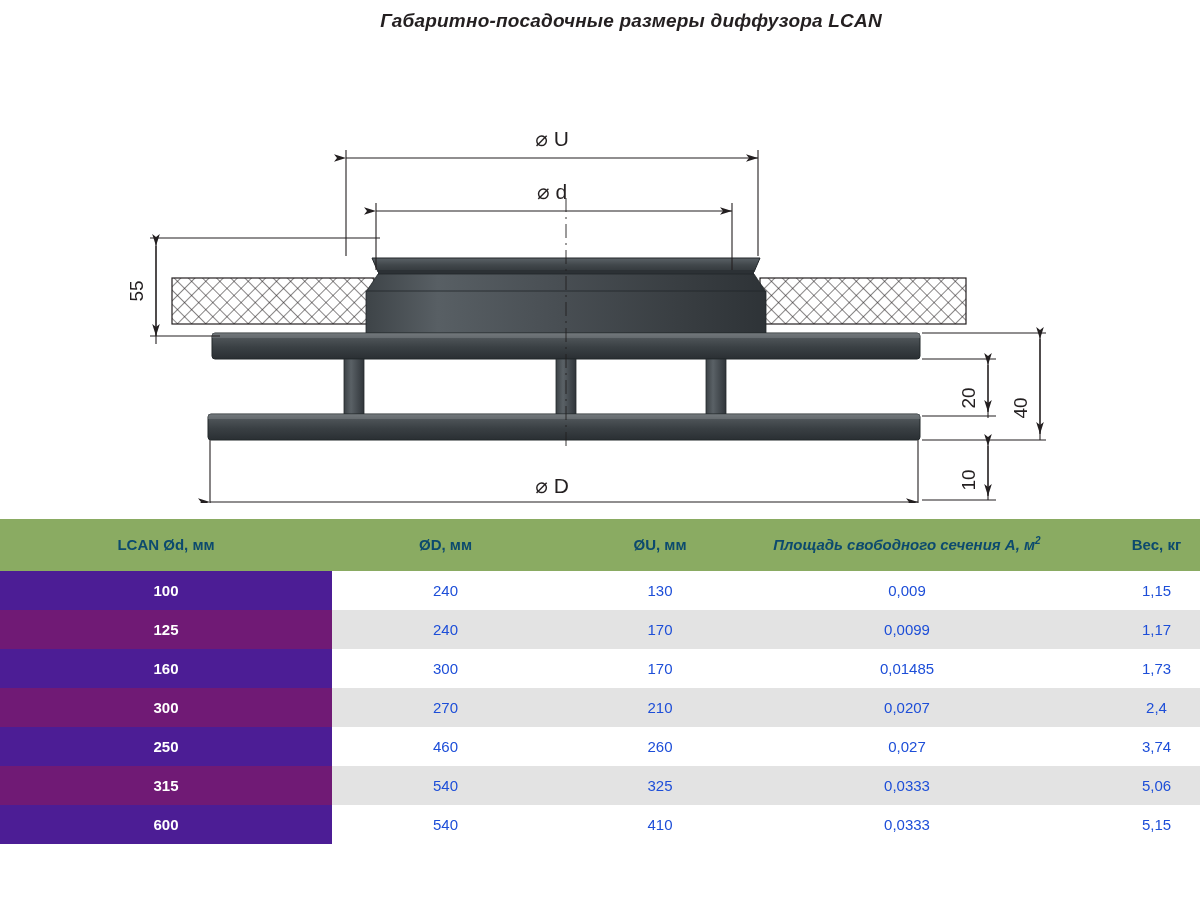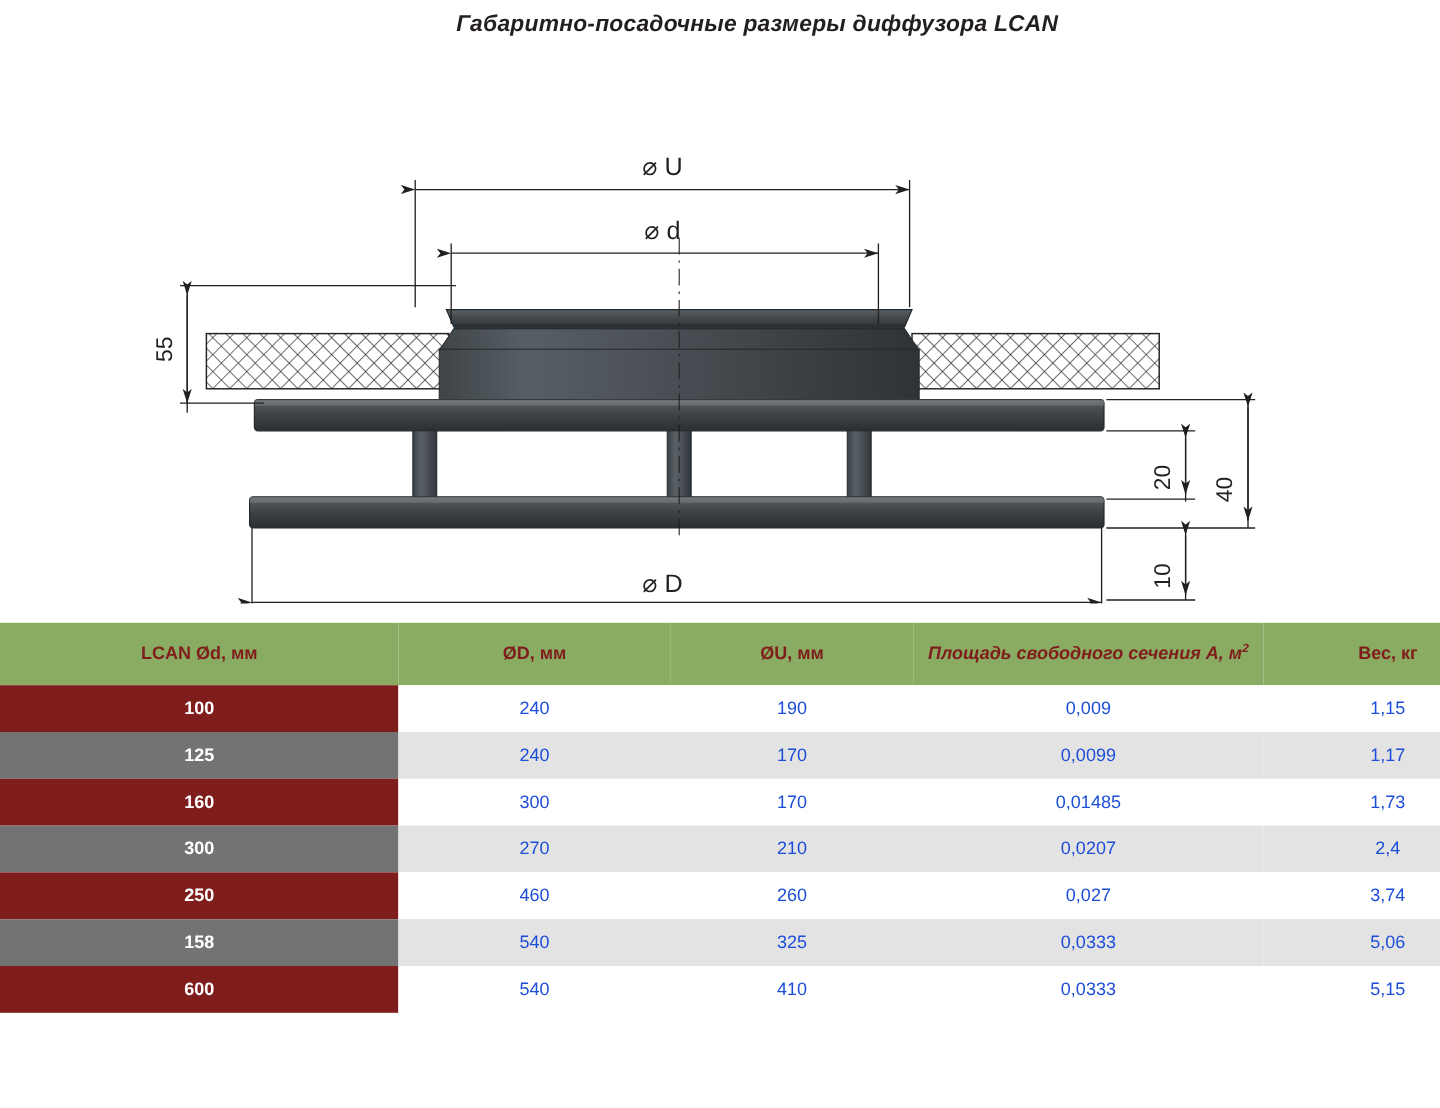--- a/index.html
+++ b/index.html
@@ -65,21 +65,21 @@
     left: 0;
     width: 1200px;
   }
   table.spec {
     border-collapse: collapse;
     width: 1200px;
     table-layout: fixed;
   }
   table.spec th {
     background: #8aab62;
-    color: #7f1d1d;
+    color: #0c4a6e;
     font-size: 15px;
     font-weight: 700;
     padding: 16px 6px;
     text-align: center;
     line-height: 1.25;
     border: none;
   }
   table.spec th.first-col {
     width: 320px;
   }
@@ -89,32 +89,32 @@
   table.spec th.c5 { width: 195px; }
 
   table.spec td {
     font-size: 15px;
     text-align: center;
     padding: 11px 6px;
     color: #1d4ed8;
     border: none;
   }
   table.spec td.namecell {
-    background: #7f1d1d;
+    background: #4c1d95;
     color: #ffffff;
     font-weight: 700;
   }
   table.spec tr.odd td.datacell {
     background: #ffffff;
   }
   table.spec tr.even td.datacell {
     background: #e3e3e3;
   }
   table.spec tr.even td.namecell {
-    background: #737373;
+    background: #701a75;
   }
   .sup {
     font-size: 10px;
     vertical-align: super;
   }
 </style>
 </head>
 <body>
 
 <div class="page">
@@ -266,21 +266,21 @@
           <th class="c2">ØD, мм</th>
           <th class="c3">ØU, мм</th>
           <th class="c4"><span>Площадь свободного сечения A, м</span><span class="sup">2</span></th>
           <th class="c5">Вес, кг</th>
         </tr>
       </thead>
       <tbody>
         <tr class="odd">
           <td class="namecell">100</td>
           <td class="datacell">240</td>
-          <td class="datacell">190</td>
+          <td class="datacell">130</td>
           <td class="datacell">0,009</td>
           <td class="datacell">1,15</td>
         </tr>
         <tr class="even">
           <td class="namecell">125</td>
           <td class="datacell">240</td>
           <td class="datacell">170</td>
           <td class="datacell">0,0099</td>
           <td class="datacell">1,17</td>
         </tr>
@@ -299,21 +299,21 @@
           <td class="datacell">2,4</td>
         </tr>
         <tr class="odd">
           <td class="namecell">250</td>
           <td class="datacell">460</td>
           <td class="datacell">260</td>
           <td class="datacell">0,027</td>
           <td class="datacell">3,74</td>
         </tr>
         <tr class="even">
-          <td class="namecell">158</td>
+          <td class="namecell">315</td>
           <td class="datacell">540</td>
           <td class="datacell">325</td>
           <td class="datacell">0,0333</td>
           <td class="datacell">5,06</td>
         </tr>
         <tr class="odd">
           <td class="namecell">600</td>
           <td class="datacell">540</td>
           <td class="datacell">410</td>
           <td class="datacell">0,0333</td>

